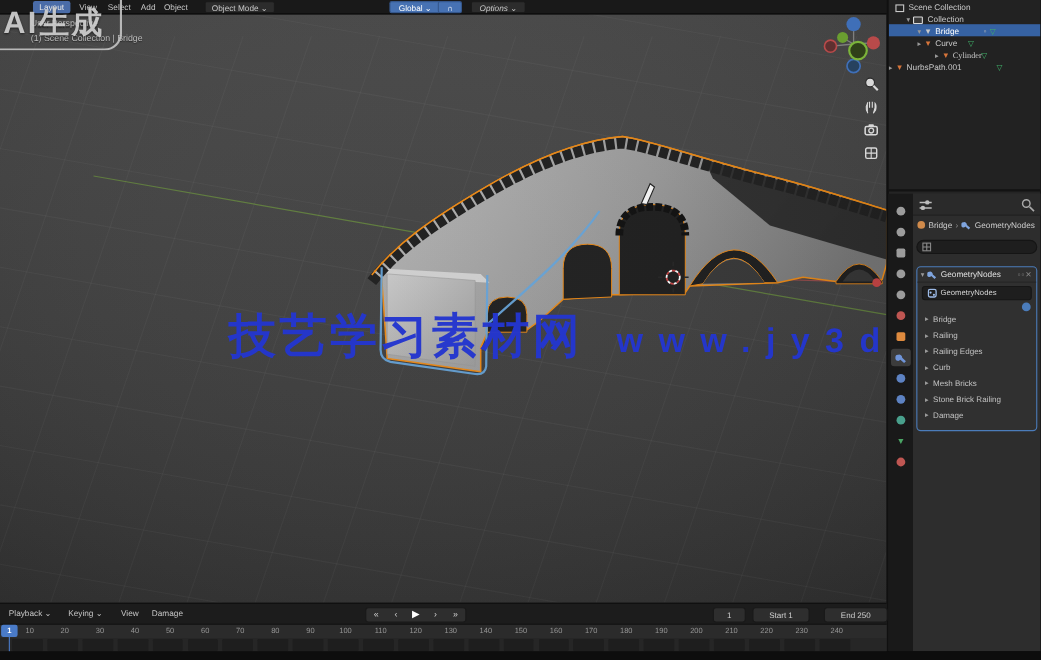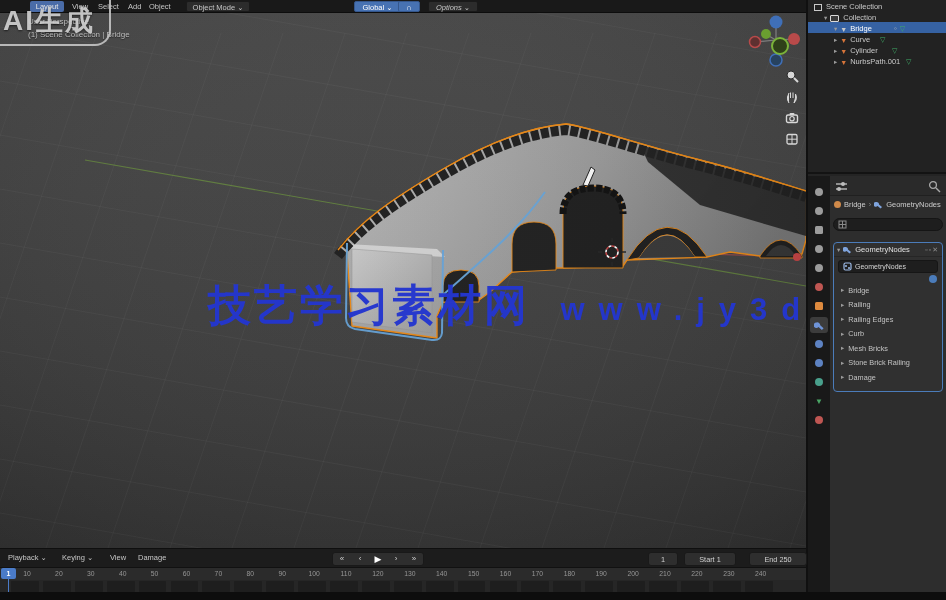--- a/index.html
+++ b/index.html
@@ -307,29 +307,29 @@
           </span>
         </div>
         <div class="ol-row" style="padding-left: 26px;">
           <span class="chev" style="margin-right:3px">▸</span>
           <span style="font-size:7px;color:#d7753a;margin-right:3px">▼</span>
           <span>Curve</span>
           <span class="ol-right" style="left: 72px;">
             <span style="font-size: 7px; color: rgb(63, 174, 104);">▽</span>
           </span>
         </div>
-        <div class="ol-row" style="padding-left: 26px;">
+        <div class="ol-row" style="padding-left: 42px; font-family: Liberation Serif, serif;">
           <span class="chev" style="margin-right:3px">▸</span>
           <span style="font-size:7px;color:#d7753a;margin-right:3px">▼</span>
           <span>Cylinder</span>
           <span class="ol-right" style="left: 84px;">
             <span style="font-size: 7px; color: rgb(63, 174, 104);">▽</span>
           </span>
         </div>
-        <div class="ol-row" style="padding-left: 26px;">
+        <div class="ol-row" style="">
           <span class="chev" style="margin-right:3px">▸</span>
           <span style="font-size:7px;color:#d7753a;margin-right:3px">▼</span>
           <span>NurbsPath.001</span>
           <span class="ol-right" style="left: 98px;">
             <span style="font-size: 7px; color: rgb(63, 174, 104);">▽</span>
           </span>
         </div>
       </div>
 
     <div id="props">

